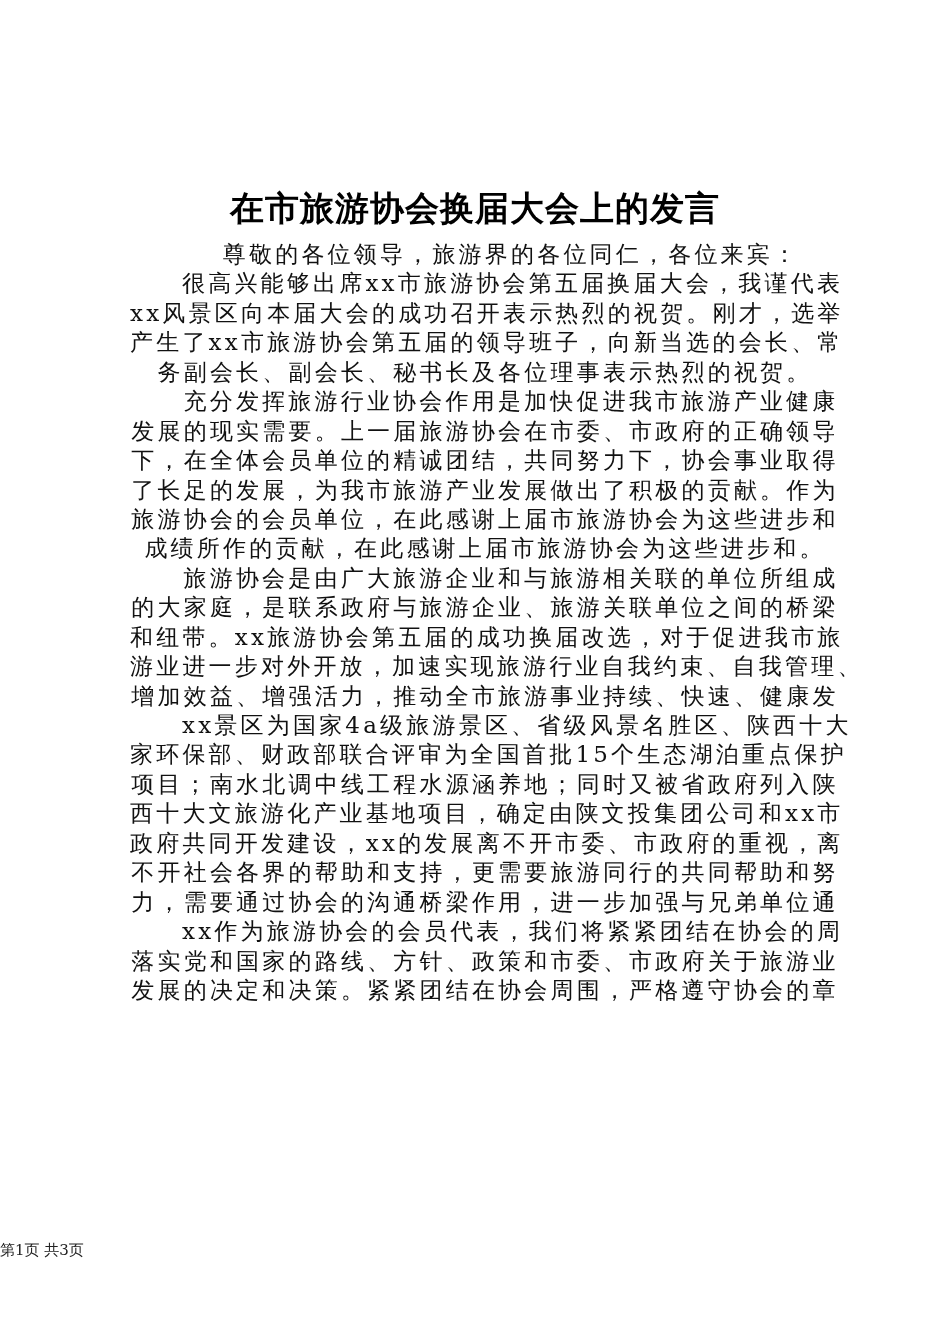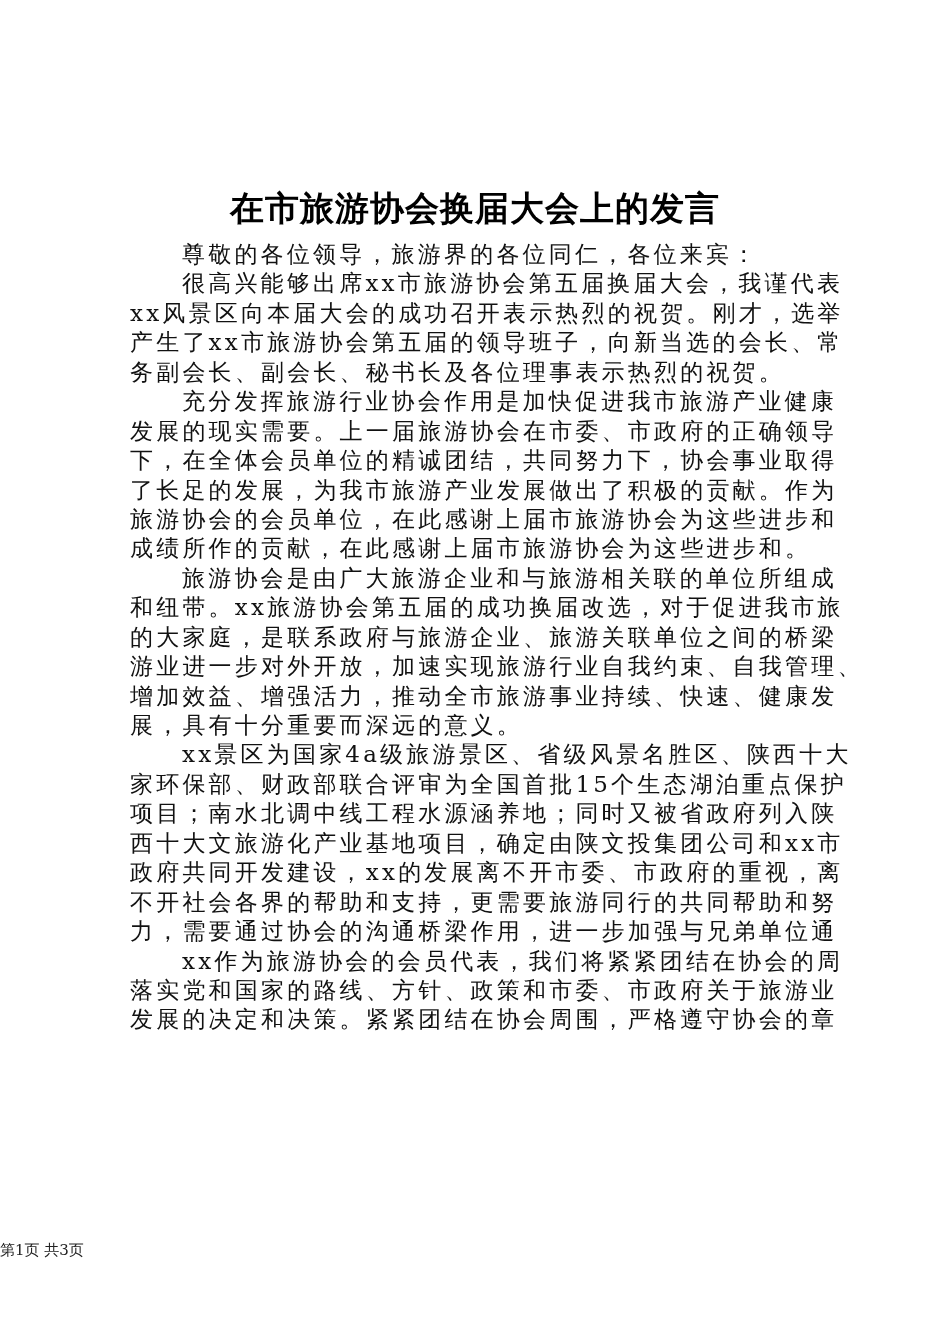--- a/index.html
+++ b/index.html
@@ -2,21 +2,21 @@
 <html><head>
   <meta charset="utf-8">
   <style>
     html, body { margin: 0; padding: 0; background: #ffffff; }
     body { width: 950px; height: 1344px; position: relative; overflow: hidden; font-family: "DejaVu Serif", "Liberation Serif", serif; color: #111; }
     .title {
       position: absolute; left: 0; top: 186px; width: 950px; text-align: center;
       font-family: "DejaVu Sans", "Liberation Sans", sans-serif;
       font-weight: bold; font-size: 34px; line-height: 44px; letter-spacing: 1px; color: #000;
     }
-    .body-text { position: absolute; left: 130px; top: 240px; width: 710px; }
+    .body-text { position: absolute; left: 130px; top: 240px; width: 710px; text-align: center; }
     .line {
       height: 29.45px; line-height: 29.45px; font-size: 23px; white-space: nowrap;
       letter-spacing: 3.2px; color: #111;
     }
     .line.indent { padding-left: 52px; }
     .footer {
       position: absolute; left: 0; top: 1240px; width: 950px; text-align: left;
       font-size: 15px; line-height: 20px; color: #222;
     }
   </style>
@@ -31,25 +31,24 @@
     <div class="line">xx风景区向本届大会的成功召开表示热烈的祝贺。刚才，选举</div>
     <div class="line">产生了xx市旅游协会第五届的领导班子，向新当选的会长、常</div>
     <div class="line">务副会长、副会长、秘书长及各位理事表示热烈的祝贺。</div>
     <div class="line indent">充分发挥旅游行业协会作用是加快促进我市旅游产业健康</div>
     <div class="line">发展的现实需要。上一届旅游协会在市委、市政府的正确领导</div>
     <div class="line">下，在全体会员单位的精诚团结，共同努力下，协会事业取得</div>
     <div class="line">了长足的发展，为我市旅游产业发展做出了积极的贡献。作为</div>
     <div class="line">旅游协会的会员单位，在此感谢上届市旅游协会为这些进步和</div>
     <div class="line">成绩所作的贡献，在此感谢上届市旅游协会为这些进步和。</div>
     <div class="line indent">旅游协会是由广大旅游企业和与旅游相关联的单位所组成</div>
+    <div class="line">的大家庭，是联系政府与旅游企业、旅游关联单位之间的桥梁</div>
     <div class="line">和纽带。xx旅游协会第五届的成功换届改选，对于促进我市旅</div>
-    <div class="line">的大家庭，是联系政府与旅游企业、旅游关联单位之间的桥梁</div>
     <div class="line">游业进一步对外开放，加速实现旅游行业自我约束、自我管理、</div>
     <div class="line">增加效益、增强活力，推动全市旅游事业持续、快速、健康发</div>
-    <div class="line">展，具有十分重要而深远的意义。</div>
     <div class="line indent">xx景区为国家4a级旅游景区、省级风景名胜区、陕西十大</div>
     <div class="line">家环保部、财政部联合评审为全国首批15个生态湖泊重点保护</div>
     <div class="line">项目；南水北调中线工程水源涵养地；同时又被省政府列入陕</div>
     <div class="line">西十大文旅游化产业基地项目，确定由陕文投集团公司和xx市</div>
     <div class="line">政府共同开发建设，xx的发展离不开市委、市政府的重视，离</div>
     <div class="line">不开社会各界的帮助和支持，更需要旅游同行的共同帮助和努</div>
     <div class="line">力，需要通过协会的沟通桥梁作用，进一步加强与兄弟单位通</div>
     <div class="line indent">xx作为旅游协会的会员代表，我们将紧紧团结在协会的周</div>
     <div class="line">落实党和国家的路线、方针、政策和市委、市政府关于旅游业</div>
     <div class="line">发展的决定和决策。紧紧团结在协会周围，严格遵守协会的章</div>

